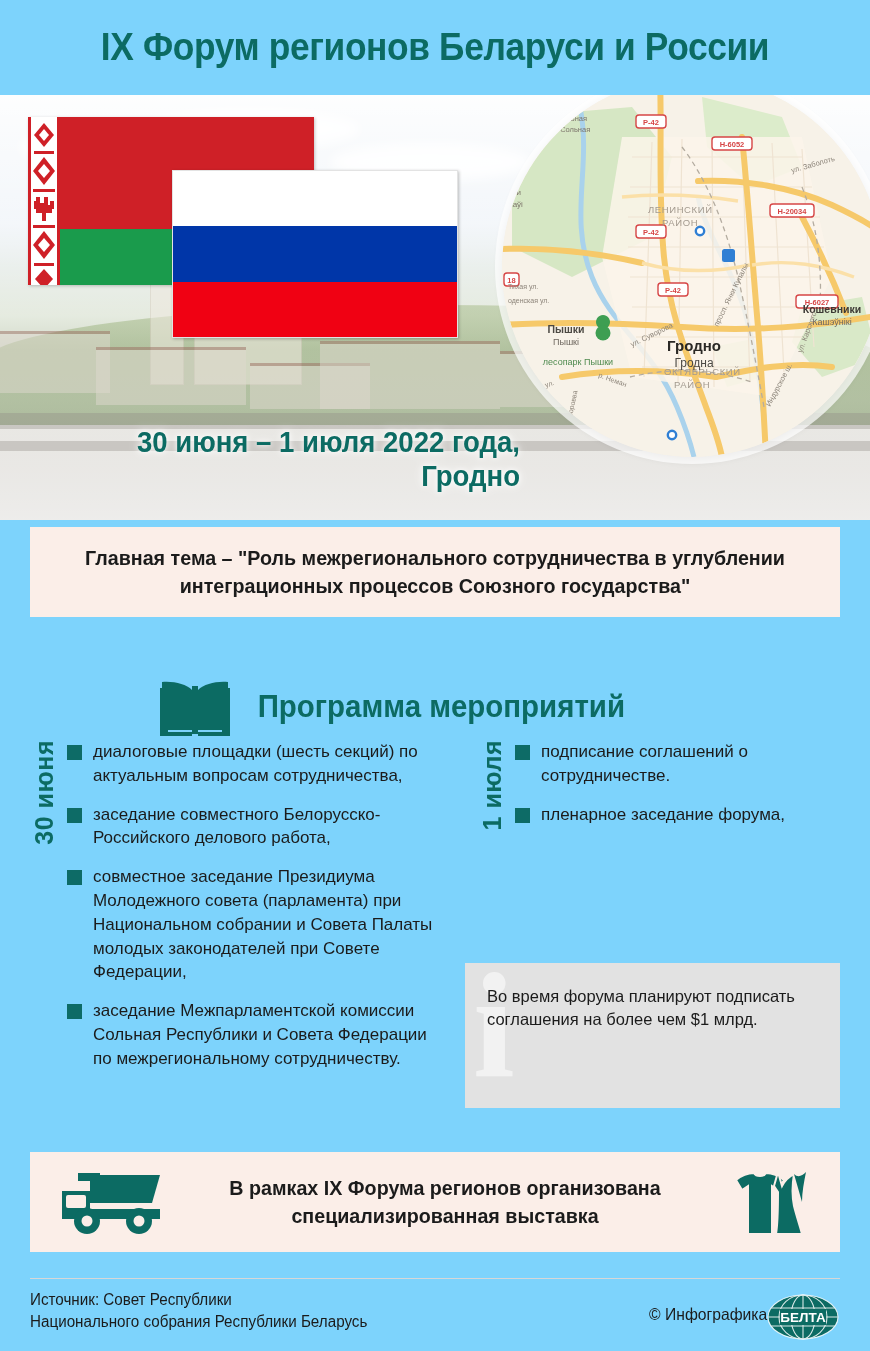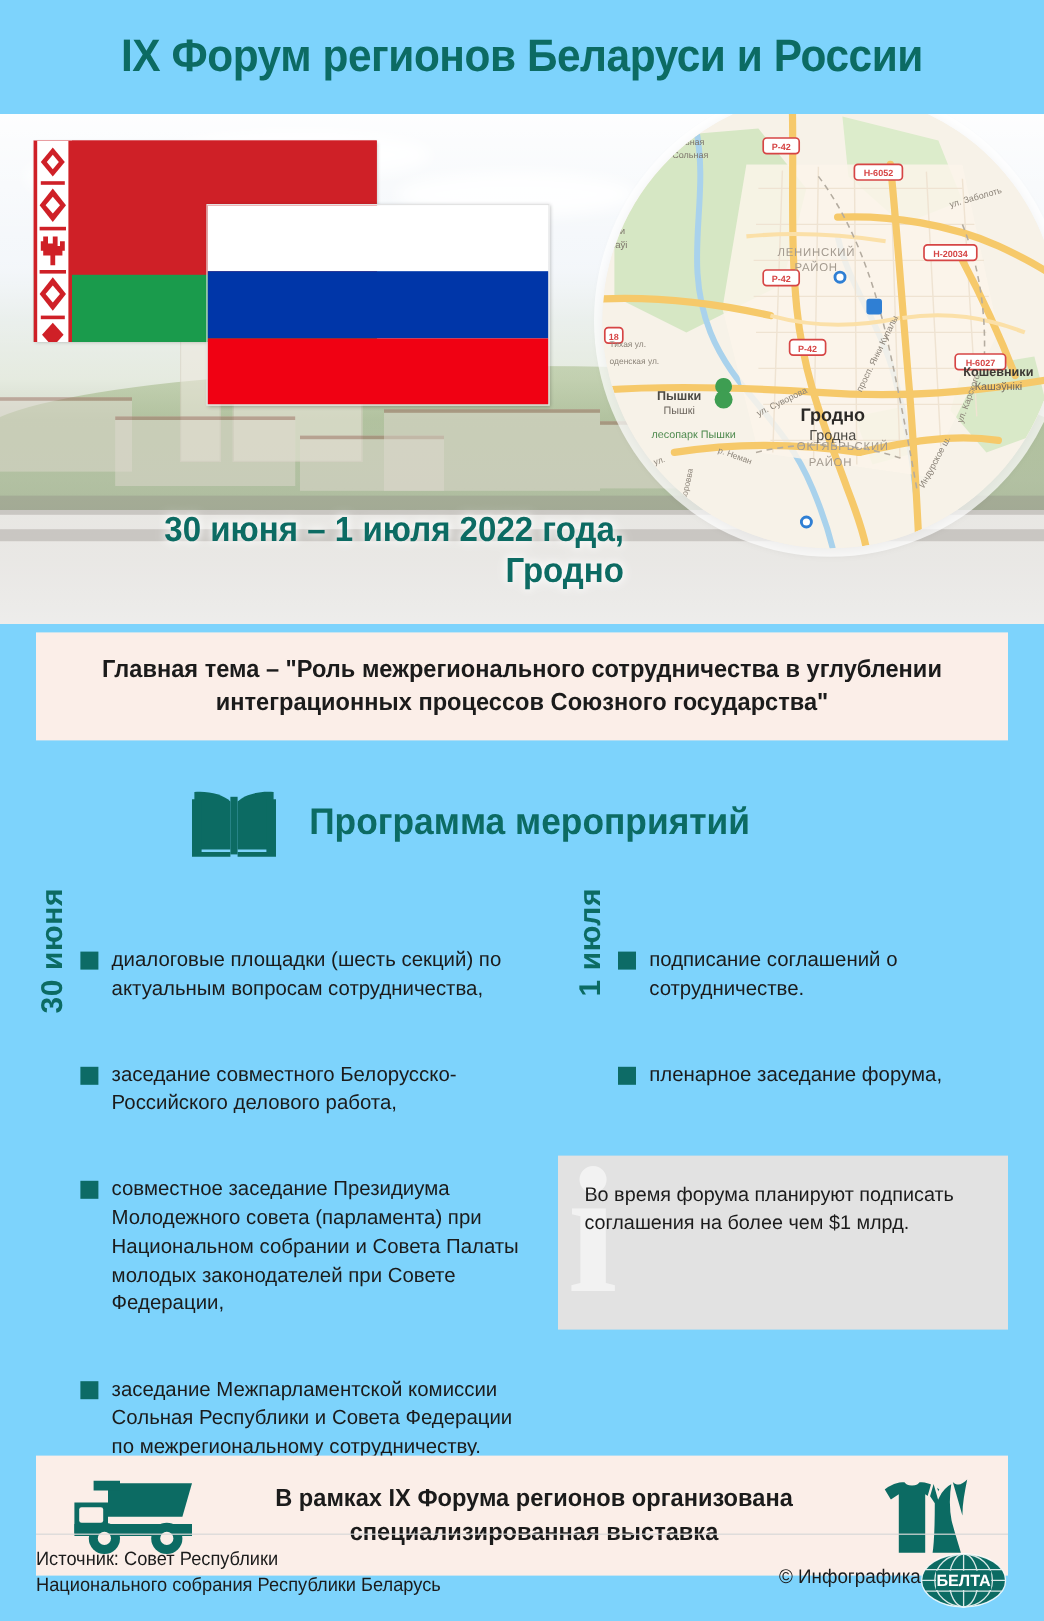--- a/index.html
+++ b/index.html
@@ -168,21 +168,21 @@
     font-weight: bold;
     color: #1b1b1b;
     line-height: 1.38;
     padding: 0 28px;
     transform: scaleX(0.96);
   }
 
   
   .program-head {
     position: absolute;
-    top: 654px; left: 0; width: 792px;
+    top: 676px; left: 0; width: 792px;
     display: flex;
     align-items: center;
     justify-content: center;
     gap: 16px;
   }
   .book-icon { width: 74px; height: 62px; flex: none; }
   .program-title {
     font-size: 31px;
     font-weight: bold;
     color: #0c6b63;
@@ -209,21 +209,20 @@
     letter-spacing: 0.5px;
     margin-right: 8px;
     text-align: left;
   }
   .day-label.short { font-size: 25px; }
   .items { flex: 1; }
   .item {
     display: flex;
     align-items: flex-start;
     margin-bottom: 15px;
-    margin-top: 48px;
   }
   .bullet {
     flex: none;
     width: 15px; height: 15px;
     background: #0d6b66;
     margin-top: 5px;
     margin-right: 11px;
   }
   .item-text {
     font-size: 17px;
@@ -255,21 +254,21 @@
     line-height: 1.38;
     color: #1b1b1b;
     padding: 12px 22px;
   }
   .infobox p.first { padding-top: 22px; }
   .infobox p.second { padding-top: 16px; }
 
   
   .exhibit {
     position: absolute;
-    top: 1213px; left: 30px;
+    top: 1152px; left: 30px;
     width: 810px; height: 100px;
     background: #fbeee8;
     display: flex;
     align-items: center;
     justify-content: space-between;
     padding: 0 26px;
   }
   .truck-icon { width: 112px; height: 66px; flex: none; }
   .clothes-icon { width: 92px; height: 76px; flex: none; }
   .exhibit-text {

